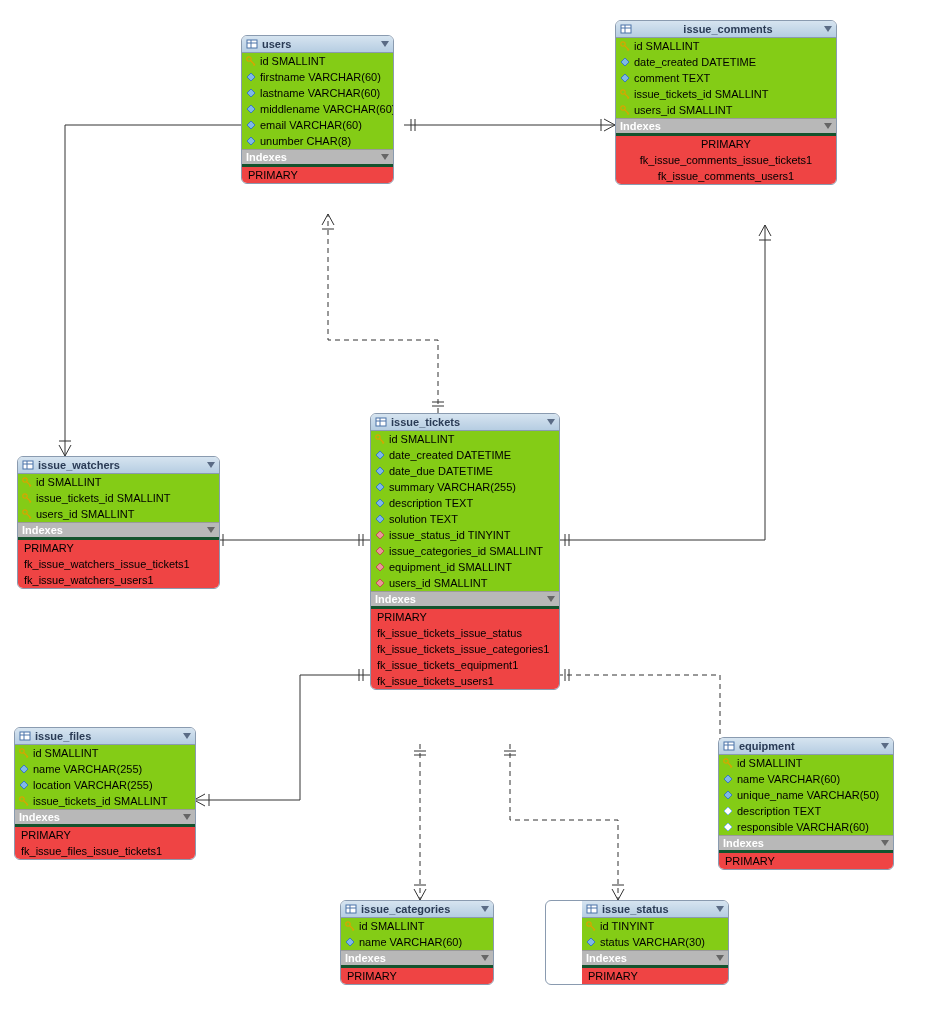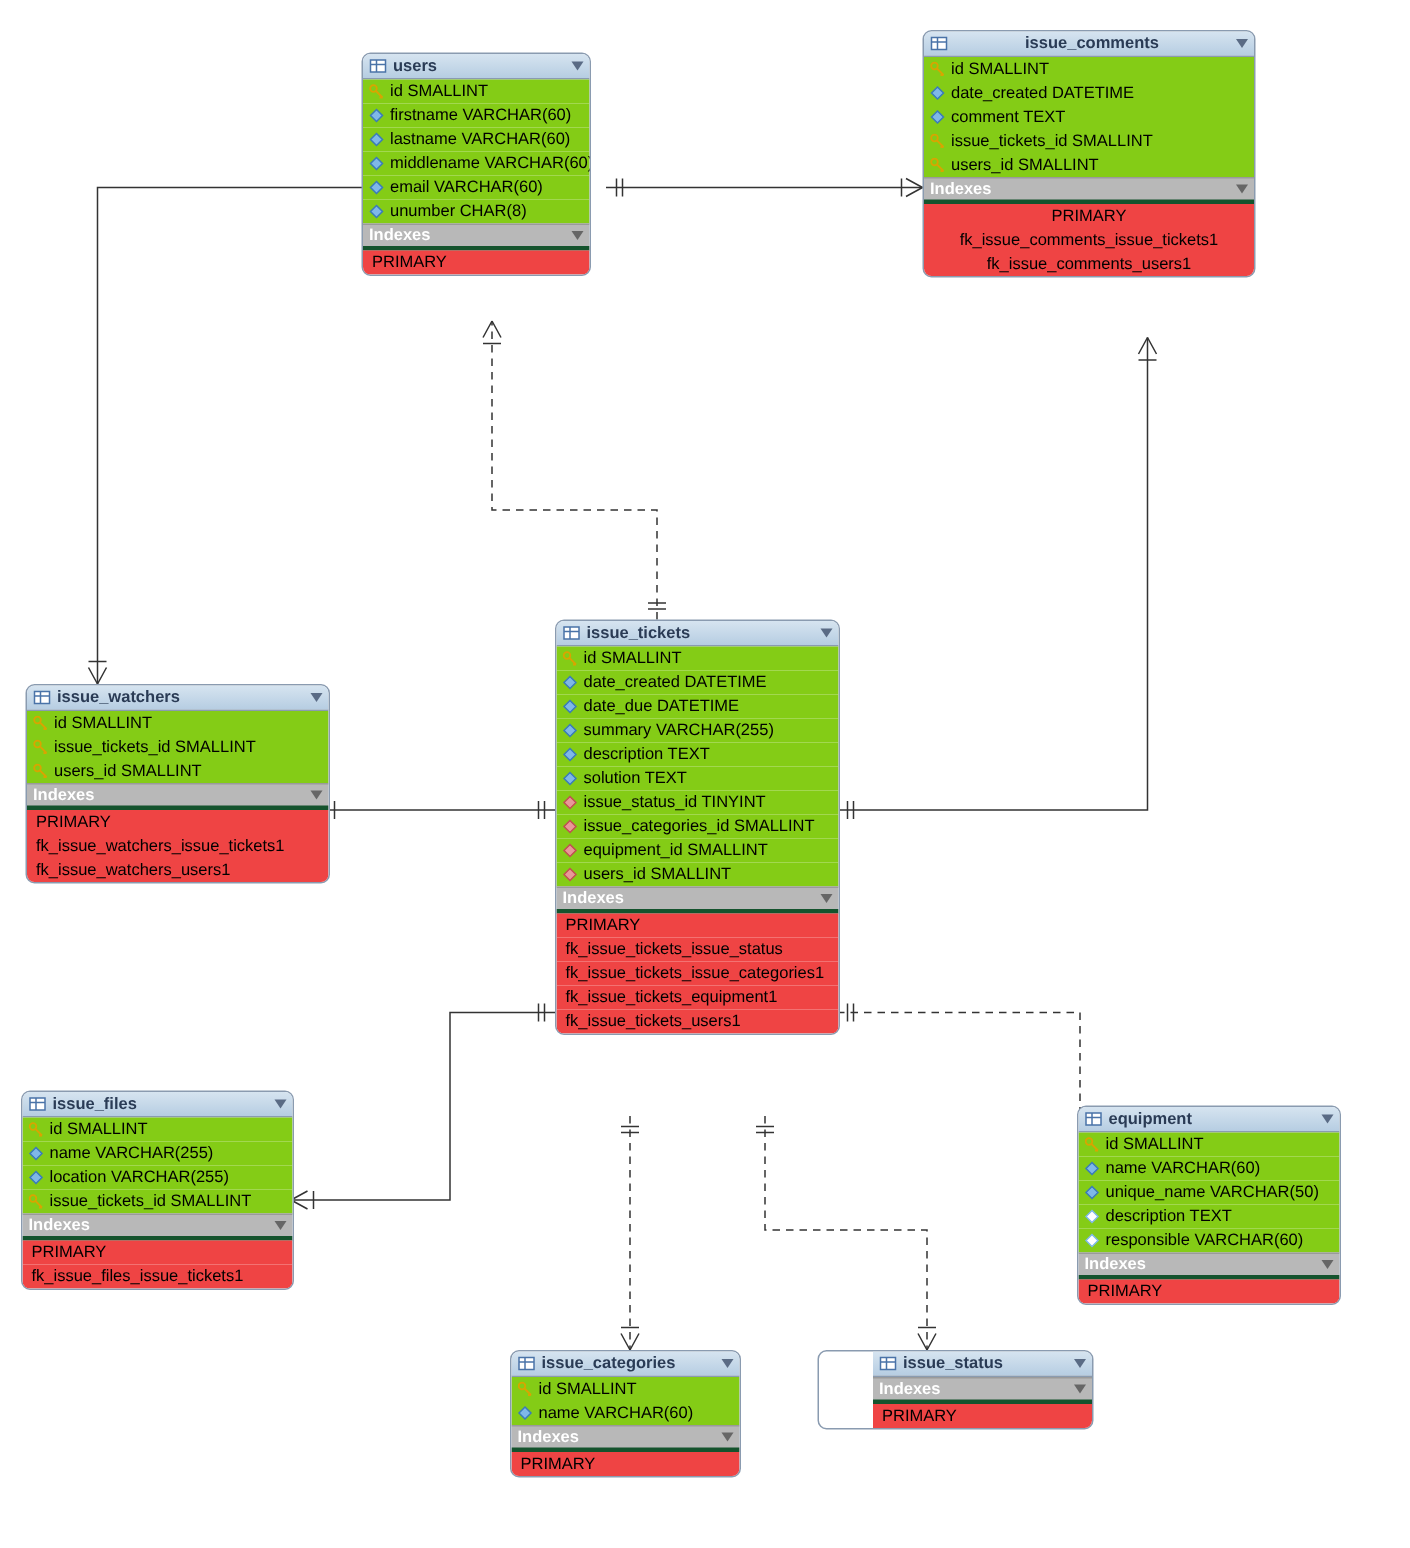--- a/index.html
+++ b/index.html
@@ -656,20 +656,40 @@
     <span class="icon">
           <svg width="12" height="12">
             <rect x="1" y="2" width="10" height="8" fill="#fff" stroke="#4a73a8"></rect>
             <line x1="1" y1="5" x2="11" y2="5" stroke="#4a73a8"></line>
             <line x1="5" y1="2" x2="5" y2="10" stroke="#4a73a8"></line>
           </svg>
         </span>
     <span class="name">issue_status</span>
     <span class="tri"></span>
   </div>
+  <div>
+        <div class="col-row">
+          <span class="col-icon">
+            <svg width="10" height="10">
+              <circle cx="3" cy="3" r="2.2" fill="none" stroke="#d9a400" stroke-width="1.2"></circle>
+              <line x1="4.5" y1="4.5" x2="9" y2="9" stroke="#d9a400" stroke-width="1.2"></line>
+              <line x1="7" y1="9" x2="9" y2="9" stroke="#d9a400" stroke-width="1.2"></line>
+            </svg>
+          </span>
+          <span>id TINYINT</span>
+        </div>
+        <div class="col-row">
+          <span class="col-icon">
+            <svg width="10" height="10">
+              <polygon points="5,1 9,5 5,9 1,5" fill="#7fb8e8" stroke="#3a7bb8"></polygon>
+            </svg>
+          </span>
+          <span>status VARCHAR(30)</span>
+        </div>
+      </div>
   <div class="section-header">
         <span>Indexes</span>
         <span class="tri"></span>
       </div>
   <div>
         <div class="idx-row">PRIMARY</div>
       </div>
 </div>
 
 </div>

